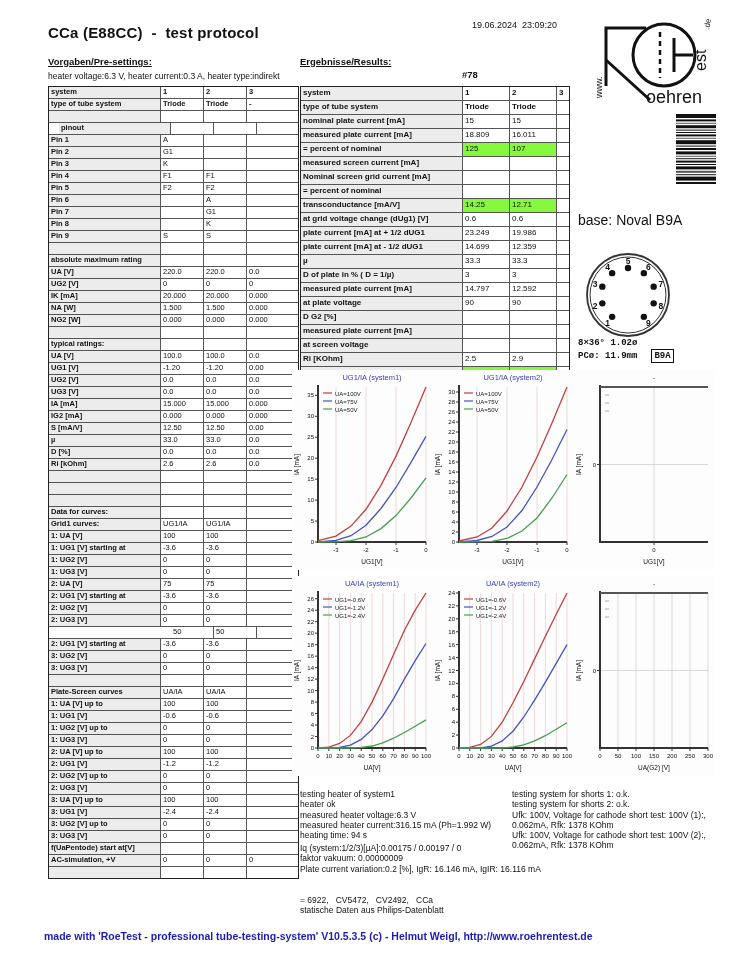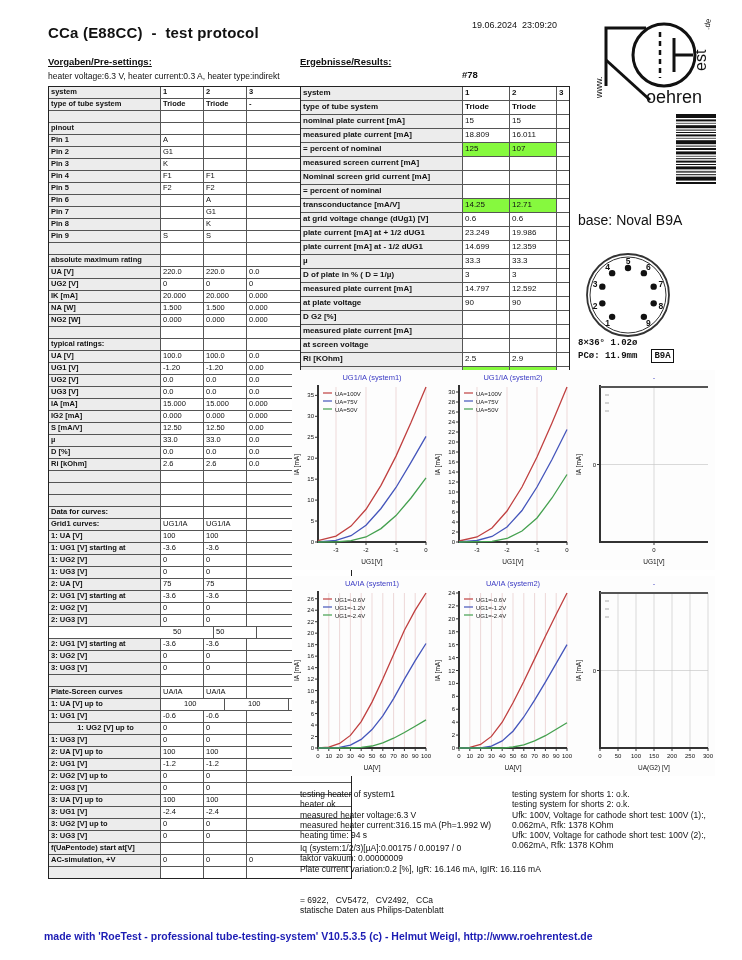--- a/index.html
+++ b/index.html
@@ -78,21 +78,21 @@
       <div class="tcell" style="width: 43px; font-weight: bold;">Triode</div>
       <div class="tcell" style="width: 43px; font-weight: bold;">Triode</div>
       <div class="tcell" style="width: 41px; font-weight: bold;">-</div>
     </div>
     <div class="trow" style="height: 11px;">
       <div class="tcell tlabel" style="width: 112px;"></div>
       <div class="tcell" style="width: 43px;"></div>
       <div class="tcell" style="width: 43px;"></div>
       <div class="tcell" style="width: 41px;"></div>
     </div>
-    <div class="trow" style="height: 11px;">
+    <div class="trow" style="height: 11px; justify-content: flex-end;">
       <div class="tcell tlabel" style="width: 112px;">pinout</div>
       <div class="tcell" style="width: 43px;"></div>
       <div class="tcell" style="width: 43px;"></div>
       <div class="tcell" style="width: 41px;"></div>
     </div>
     <div class="trow" style="height: 11px;">
       <div class="tcell tlabel" style="width: 112px;">Pin 1</div>
       <div class="tcell" style="width: 43px;">A</div>
       <div class="tcell" style="width: 43px;"></div>
       <div class="tcell" style="width: 41px;"></div>
@@ -366,34 +366,34 @@
       <div class="tcell" style="width: 43px;"></div>
       <div class="tcell" style="width: 43px;"></div>
       <div class="tcell" style="width: 41px;"></div>
     </div>
     <div class="trow" style="height: 11px;">
       <div class="tcell tlabel" style="width: 112px;">Plate-Screen curves</div>
       <div class="tcell" style="width: 43px;">UA/IA</div>
       <div class="tcell" style="width: 43px;">UA/IA</div>
       <div class="tcell" style="width: 41px;"></div>
     </div>
-    <div class="trow" style="height: 11px; gap: 21px;">
+    <div class="trow" style="height: 11px;">
       <div class="tcell tlabel" style="width: 112px;">1: UA [V] up to</div>
       <div class="tcell" style="width: 43px;">100</div>
       <div class="tcell" style="width: 43px;">100</div>
       <div class="tcell" style="width: 41px;"></div>
     </div>
     <div class="trow" style="height: 11px;">
       <div class="tcell tlabel" style="width: 112px;">1: UG1 [V]</div>
       <div class="tcell" style="width: 43px;">-0.6</div>
       <div class="tcell" style="width: 43px;">-0.6</div>
       <div class="tcell" style="width: 41px;"></div>
     </div>
     <div class="trow" style="height: 11px;">
-      <div class="tcell tlabel" style="width: 112px; text-align: center;">1: UG2 [V] up to</div>
+      <div class="tcell tlabel" style="width: 112px;">1: UG2 [V] up to</div>
       <div class="tcell" style="width: 43px;">0</div>
       <div class="tcell" style="width: 43px;">0</div>
       <div class="tcell" style="width: 41px;"></div>
     </div>
     <div class="trow" style="height: 11px;">
       <div class="tcell tlabel" style="width: 112px;">1: UG3 [V]</div>
       <div class="tcell" style="width: 43px;">0</div>
       <div class="tcell" style="width: 43px;">0</div>
       <div class="tcell" style="width: 41px;"></div>
     </div>

